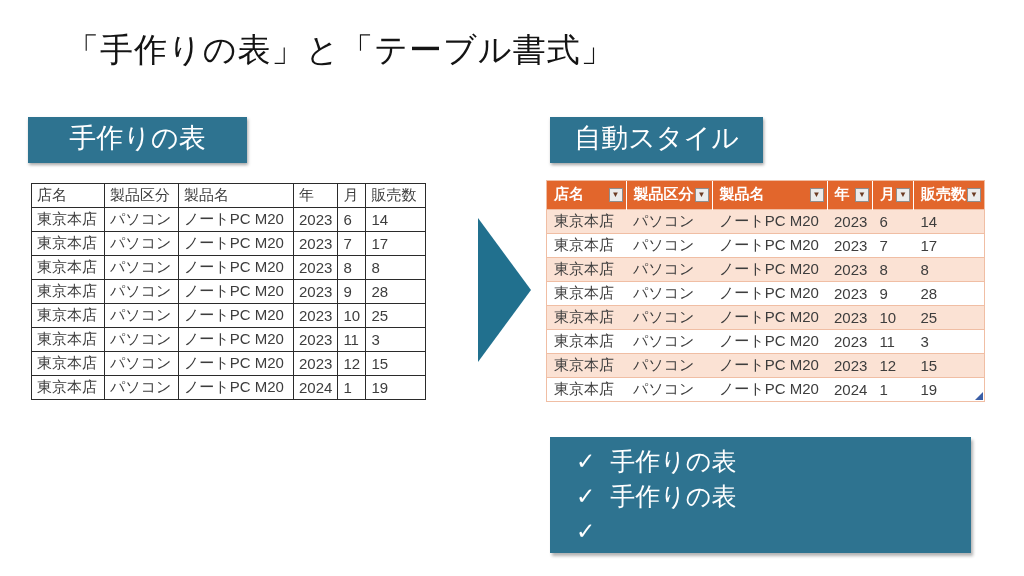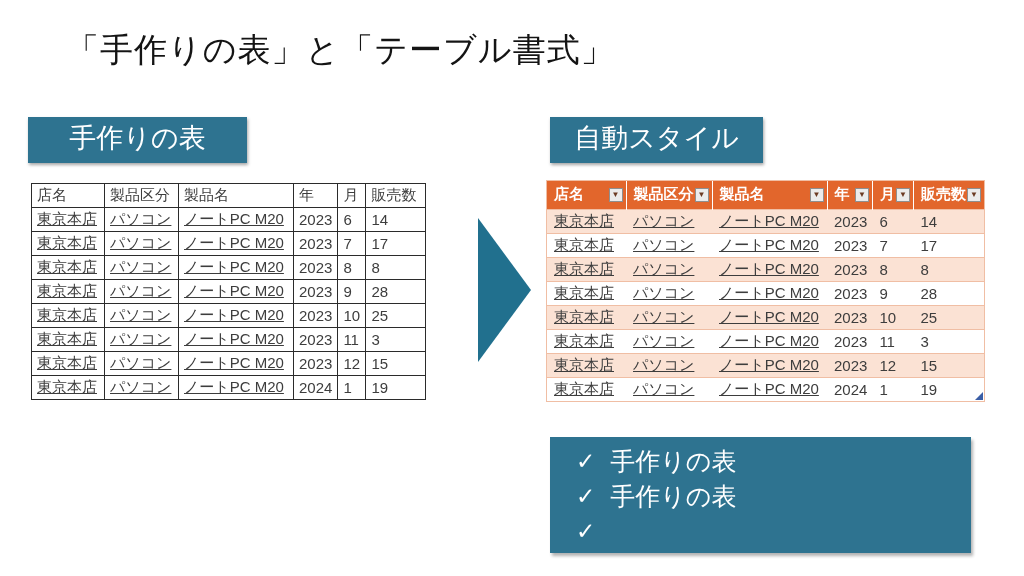--- a/index.html
+++ b/index.html
@@ -34,21 +34,21 @@
          height:28px;text-align:left;padding:0 18px 0 7px;position:relative;white-space:nowrap;
          border-right:1px solid rgba(255,255,255,.35);}
   .styled-table th:last-child{border-right:none;}
   .styled-table td{font-size:15px;color:var(--text-dark);height:24px;padding:0 5px 0 7px;
          white-space:nowrap;overflow:hidden;}
   .styled-table tbody tr{border-top:1px solid var(--table-border-orange);}
   .styled-table tbody tr.band{background:var(--band-orange);}
   .filter-btn{position:absolute;right:3px;top:50%;transform:translateY(-50%);
          width:14px;height:14px;background:#ECECEC;border:1px solid #8f8f8f;
          color:#6b3a22;font-size:8px;line-height:12px;text-align:center;cursor:pointer;}
-  .al-l{text-align:left;text-decoration:underline;} .al-r{text-align:left;}
+  .al-l{text-align:left;} .al-r{text-align:left;}
   .resize-handle{position:absolute;right:1px;bottom:1px;width:0;height:0;
          border-left:8px solid transparent;border-bottom:8px solid var(--resize-handle-blue);}
 
   
   .arrow-svg{position:absolute;left:472px;top:212px;}
 
   
   .benefits-box{position:absolute;left:550px;top:437px;width:421px;height:116px;
          background:var(--teal);box-shadow:2px 3px 3px rgba(0,0,0,.3);
          padding:7px 0 0 26px;}

